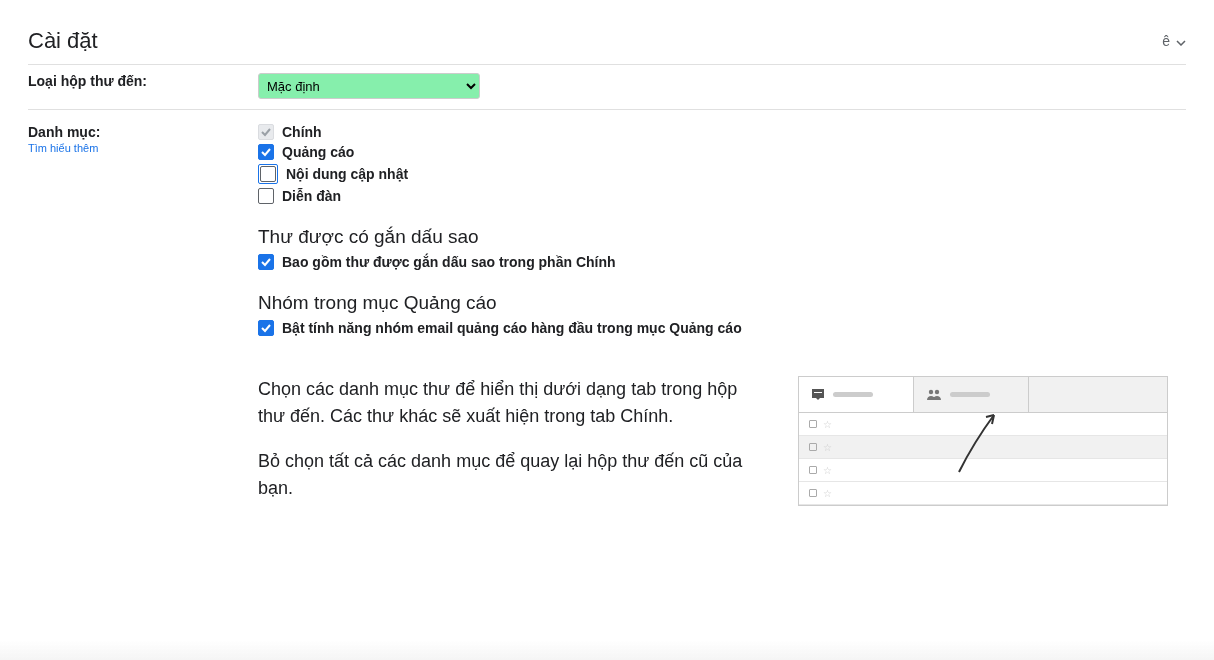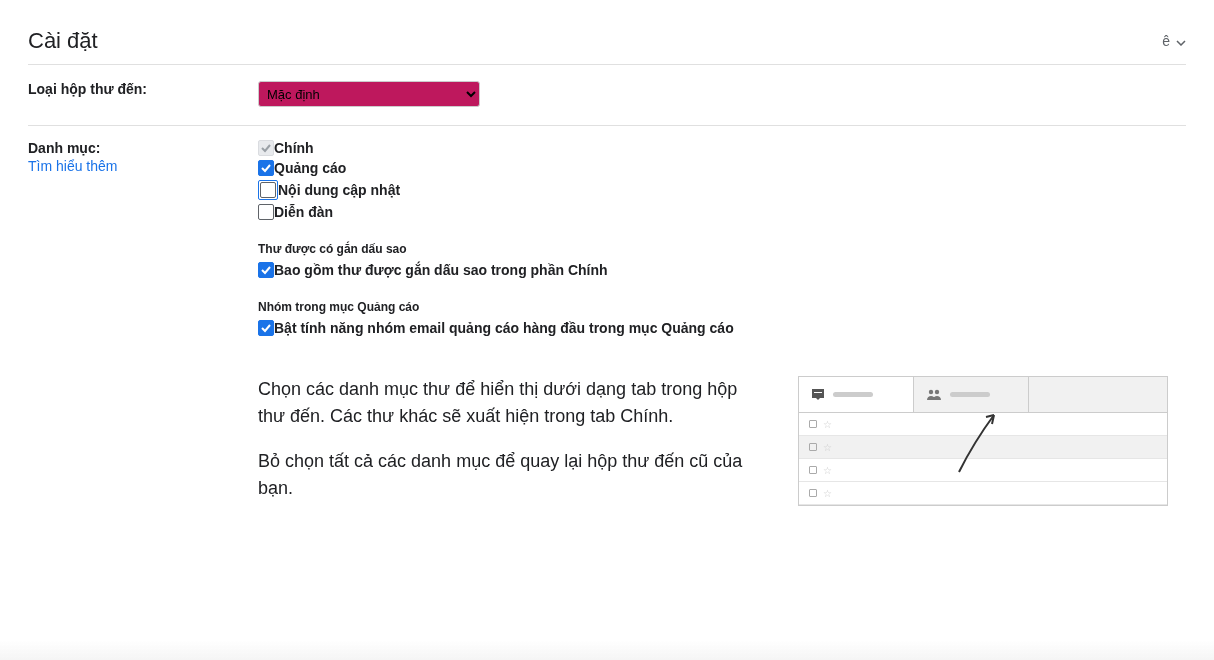--- a/index.html
+++ b/index.html
@@ -56,58 +56,58 @@
       display: flex;
       gap: 22px;
       padding-top: 18px;
       padding-bottom: 14px;
     }
     .tabs-row2 .tab { padding-bottom: 0; }
     .content-row {
       display: flex;
       border-top: 1px solid #e0e0e0;
       padding-top: 14px;
-      margin-top: 8px;
     }
     .label-col {
       width: 230px;
       flex-shrink: 0;
     }
     .label-col .row-label {
       font-weight: 700;
       font-size: 14px;
       color: #202124;
     }
     .label-col .learn-more {
       color: #1a73e8;
-      font-size: 14px;
+      font-size: 11px;
       cursor: pointer;
       margin-top: 2px;
       display: block;
     }
     .value-col {
       flex: 1;
     }
     select {
       width: 222px;
       height: 26px;
       font-size: 13px;
       border: 1px solid #ccc;
       border-radius: 3px;
       padding: 1px 4px;
-      background: #be185d;
+      background: #86efac;
     }
     .cat-list {
       display: flex;
       flex-direction: column;
       gap: 4px;
     }
     .cat-item {
       display: flex;
       align-items: center;
+      gap: 8px;
       font-size: 14px;
     }
     .cat-item .lbl { font-weight: 700; }
     .cb {
       width: 16px;
       height: 16px;
       border: 1.5px solid #5f6368;
       border-radius: 2px;
       display: inline-flex;
       align-items: center;
@@ -128,22 +128,22 @@
     .cb.checked svg path { stroke: #fff; }
     .cb.disabled svg path { stroke: #9aa0a6; }
     .focus-box {
       border: 1.5px solid #1a73e8;
       border-radius: 2px;
       padding: 1px;
       display: inline-flex;
     }
     .focus-box .cb { border-color: #5f6368; }
     .section-head {
-      font-weight: 700;
-      font-size: 12px;
+      font-weight: 400;
+      font-size: 19px;
       margin-top: 22px;
       margin-bottom: 6px;
     }
     .desc-block {
       margin-top: 40px;
       display: flex;
       gap: 40px;
       align-items: flex-start;
     }
     .desc-text {

